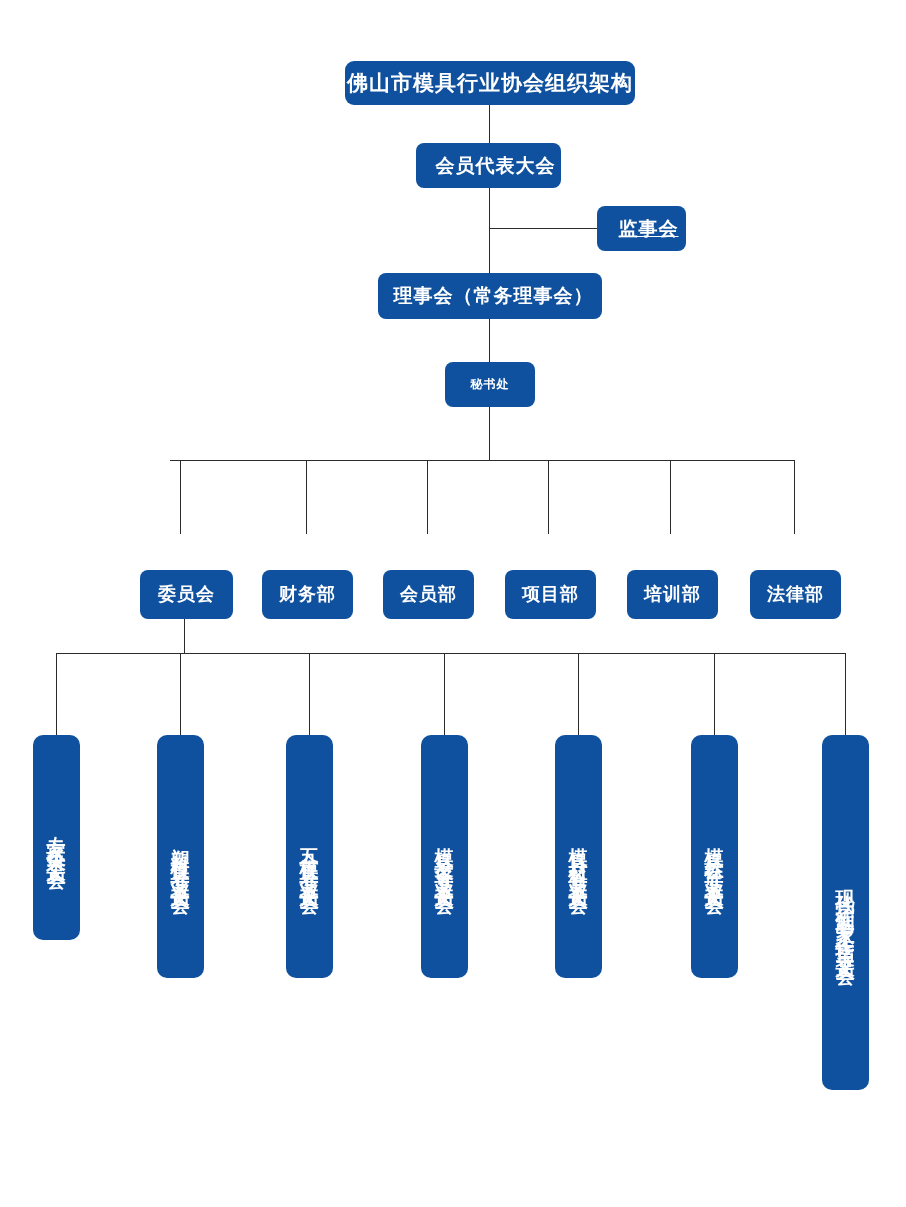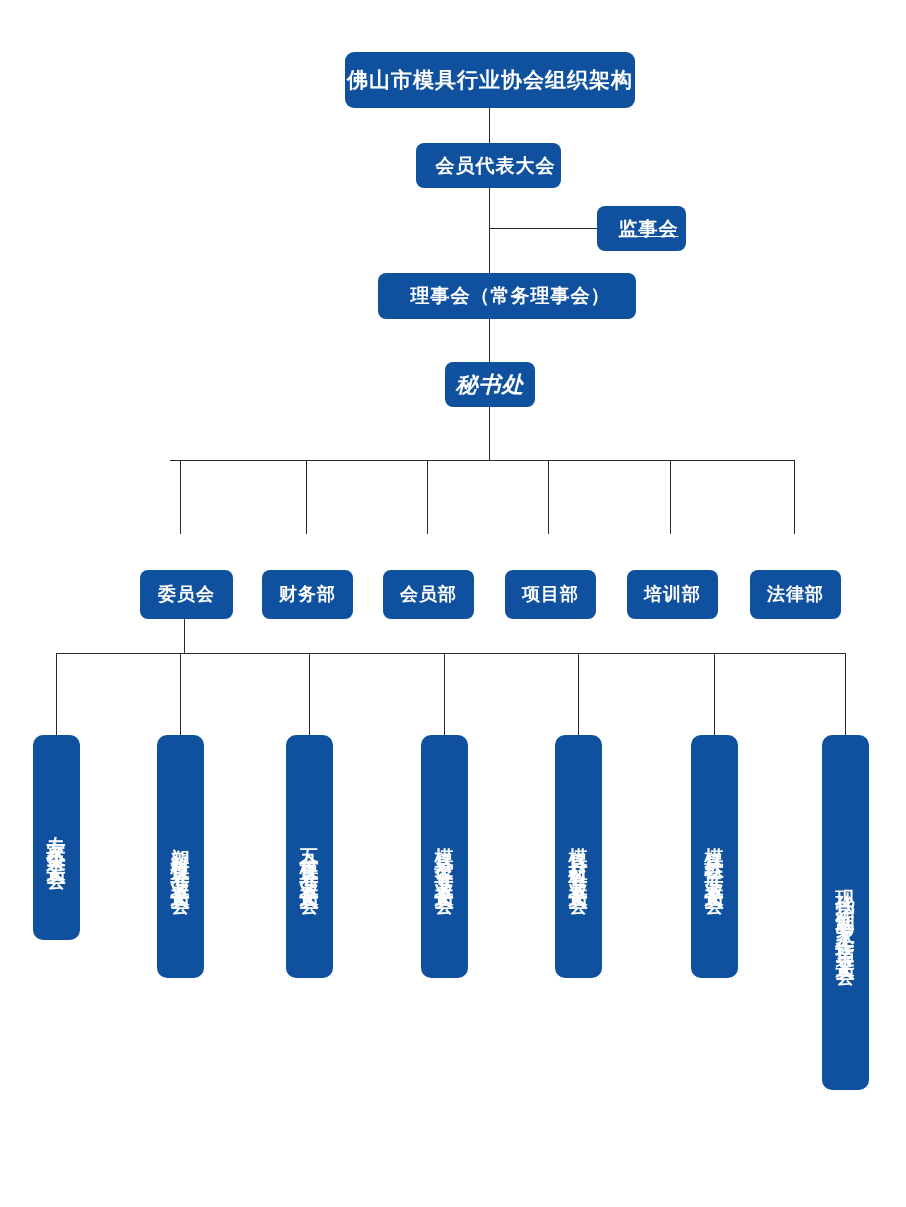--- a/index.html
+++ b/index.html
@@ -34,21 +34,21 @@
     font-weight:bold;
     letter-spacing:0.5px;
     line-height:1.15;
     text-align:center;
     user-select:none;
   }
   .node.root{font-size:21px;letter-spacing:1px;border-radius:9px;}
   .node.lvl2{font-size:19px;letter-spacing:1px;padding-left:14px;}
   .node.lvl3{font-size:19px;letter-spacing:1px;}
   .node.dept{font-size:18px;letter-spacing:1px;margin-top:36px;}
-  .node.small{font-size:22px;letter-spacing:1px;font-style:italic;}
+  .node.small{font-size:12px;letter-spacing:1px;}
 
   
   .node.vert{
     writing-mode:vertical-rl;
     text-orientation:upright;
     font-size:19px;
     letter-spacing:6px;
     padding:10px 0 4px 0;
     border-radius:10px;
     line-height:1;
@@ -81,27 +81,27 @@
   <div class="line hline" style="left:56px;top:653px;width:789px;"></div>
 
   <div class="line vline" style="left:56px;top:653px;height:82px;"></div>
   <div class="line vline" style="left:180px;top:653px;height:82px;"></div>
   <div class="line vline" style="left:309px;top:653px;height:82px;"></div>
   <div class="line vline" style="left:444px;top:653px;height:82px;"></div>
   <div class="line vline" style="left:578px;top:653px;height:82px;"></div>
   <div class="line vline" style="left:714px;top:653px;height:82px;"></div>
   <div class="line vline" style="left:845px;top:653px;height:82px;"></div>
 
-  <div class="node root" style="left:345px;top:52px;width:290px;height:56px;">佛山市模具行业协会组织架构</div>
+  <div class="node root" style="left:345px;top:61px;width:290px;height:44px;">佛山市模具行业协会组织架构</div>
 
   <div class="node lvl2" style="left:416px;top:143px;width:145px;height:45px;">会员代表大会</div>
 
   <div class="node lvl2" style="left:597px;top:206px;width:89px;height:45px;text-decoration:underline;">监事会</div>
 
-  <div class="node lvl3" style="left:378px;top:273px;width:258px;height:46px;padding-left:7px;">理事会（常务理事会）</div>
+  <div class="node lvl3" style="left:378px;top:273px;width:224px;height:46px;padding-left:7px;">理事会（常务理事会）</div>
 
   <div class="node small" style="left:445px;top:362px;width:90px;height:45px;">秘书处</div>
 
   <div class="node dept" style="left:140px;top:534px;width:93px;height:49px;">委员会</div>
   <div class="node dept" style="left:262px;top:534px;width:91px;height:49px;">财务部</div>
   <div class="node dept" style="left:505px;top:534px;width:91px;height:49px;">项目部</div>
   <div class="node dept" style="left:383px;top:534px;width:91px;height:49px;">会员部</div>
   <div class="node dept" style="left:627px;top:534px;width:91px;height:49px;">培训部</div>
   <div class="node dept" style="left:750px;top:534px;width:91px;height:49px;">法律部</div>
 

